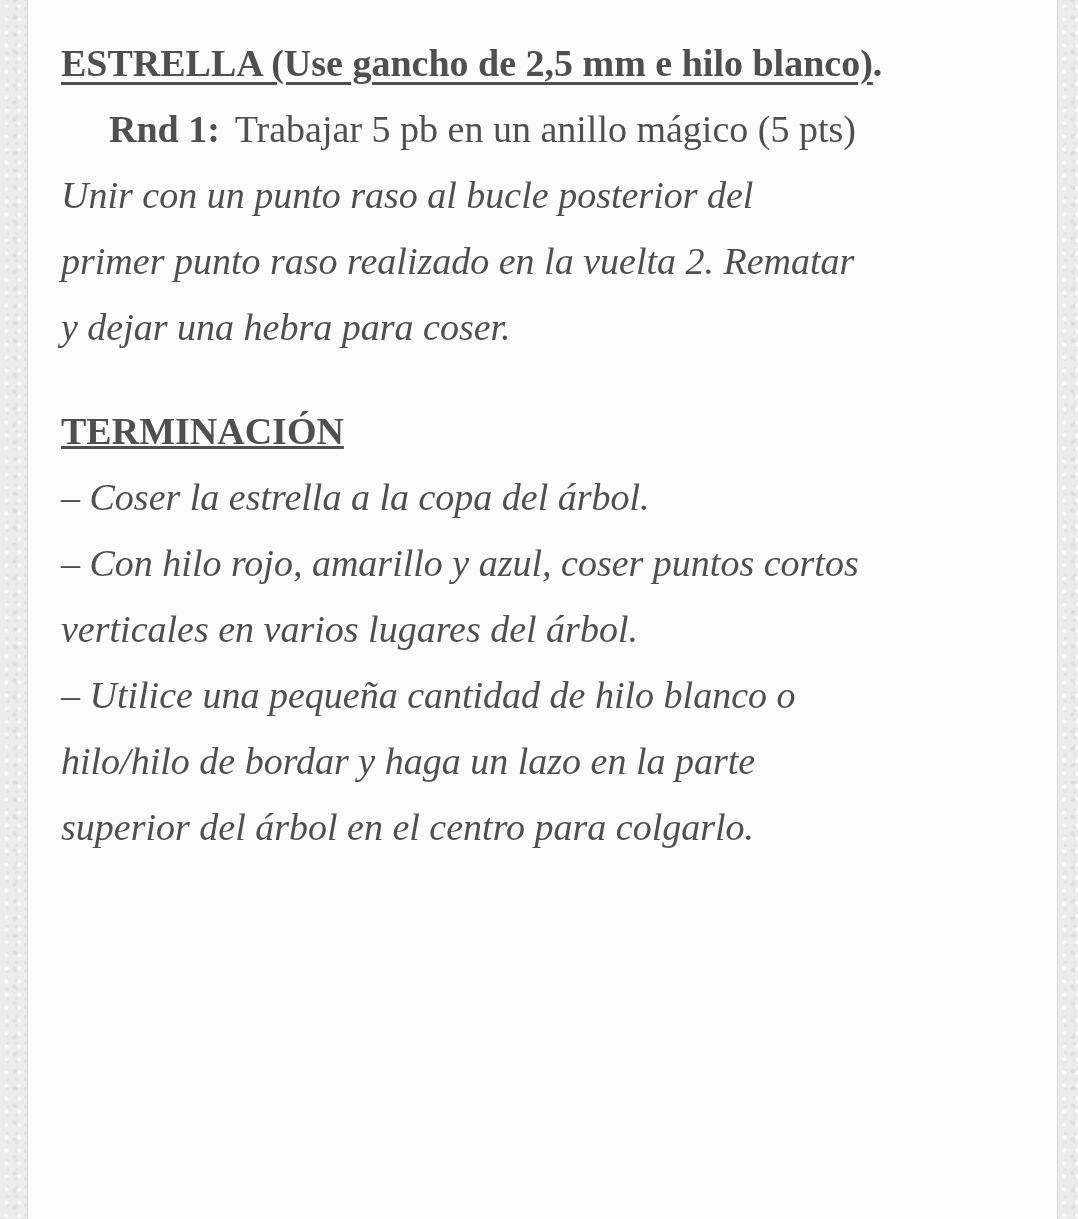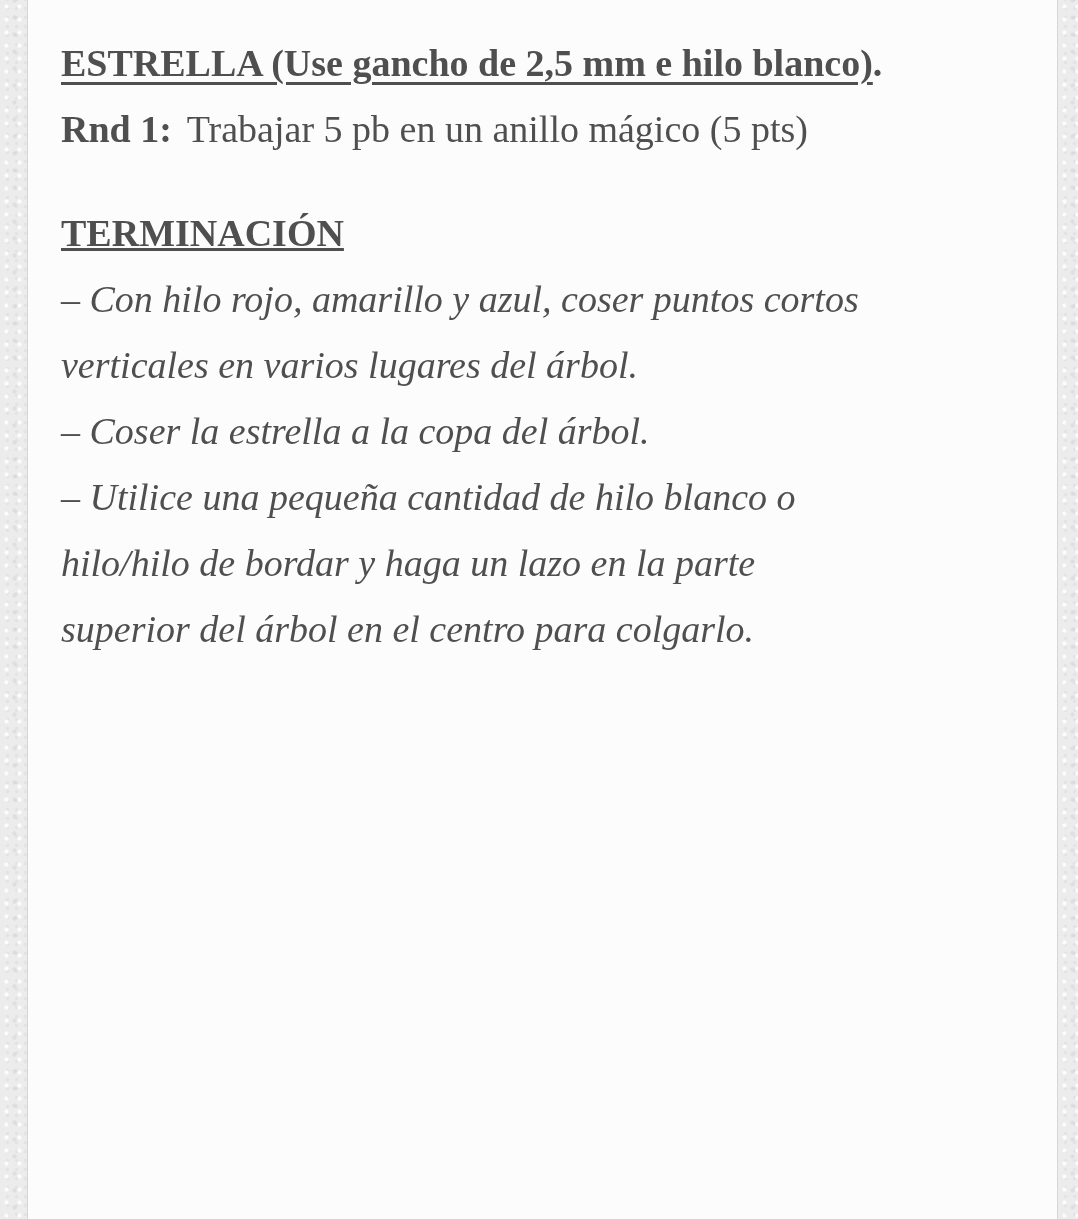--- a/index.html
+++ b/index.html
@@ -55,20 +55,21 @@
     font-weight: bold;
   }
   .heading .underlined {
     text-decoration: underline;
     text-decoration-thickness: 3px;
     text-underline-offset: 6px;
   }
   .round-label {
     font-weight: bold;
     padding-right: 6px;
+    margin-left: 48px;
   }
   .note, .finishing-item {
     font-style: italic;
   }
   .subheading {
     font-weight: bold;
     margin-top: 38px !important;
     text-decoration: underline;
   }
 </style>
@@ -78,28 +79,31 @@
 <div class="page">
   <div class="strip left"></div>
 
   <div class="content">
 
     <p class="heading"><span class="underlined">ESTRELLA (Use gancho de 2,5 mm e hilo blanco)</span><span>.</span></p>
 
     <p><span class="round-label">Rnd 1:</span><span class="pre"> Trabajar 5 pb en un anillo mágico (5 pts)</span></p>
 
 
+    <p class="note pre">Unir con un punto raso al bucle posterior del
+primer punto raso realizado en la vuelta 2. Rematar
+y dejar una hebra para coser.</p>
 
     <p class="subheading">TERMINACIÓN</p>
 
 
+    <p class="finishing-item pre">– Coser la estrella a la copa del árbol.</p>
+
     <p class="finishing-item pre">– Con hilo rojo, amarillo y azul, coser puntos cortos
 verticales en varios lugares del árbol.</p>
-
-    <p class="finishing-item pre">– Coser la estrella a la copa del árbol.</p>
 
     <p class="finishing-item pre">– Utilice una pequeña cantidad de hilo blanco o
 hilo/hilo de bordar y haga un lazo en la parte
 superior del árbol en el centro para colgarlo.</p>
 
   </div>
 
   <div class="strip right"></div>
 </div>
 

